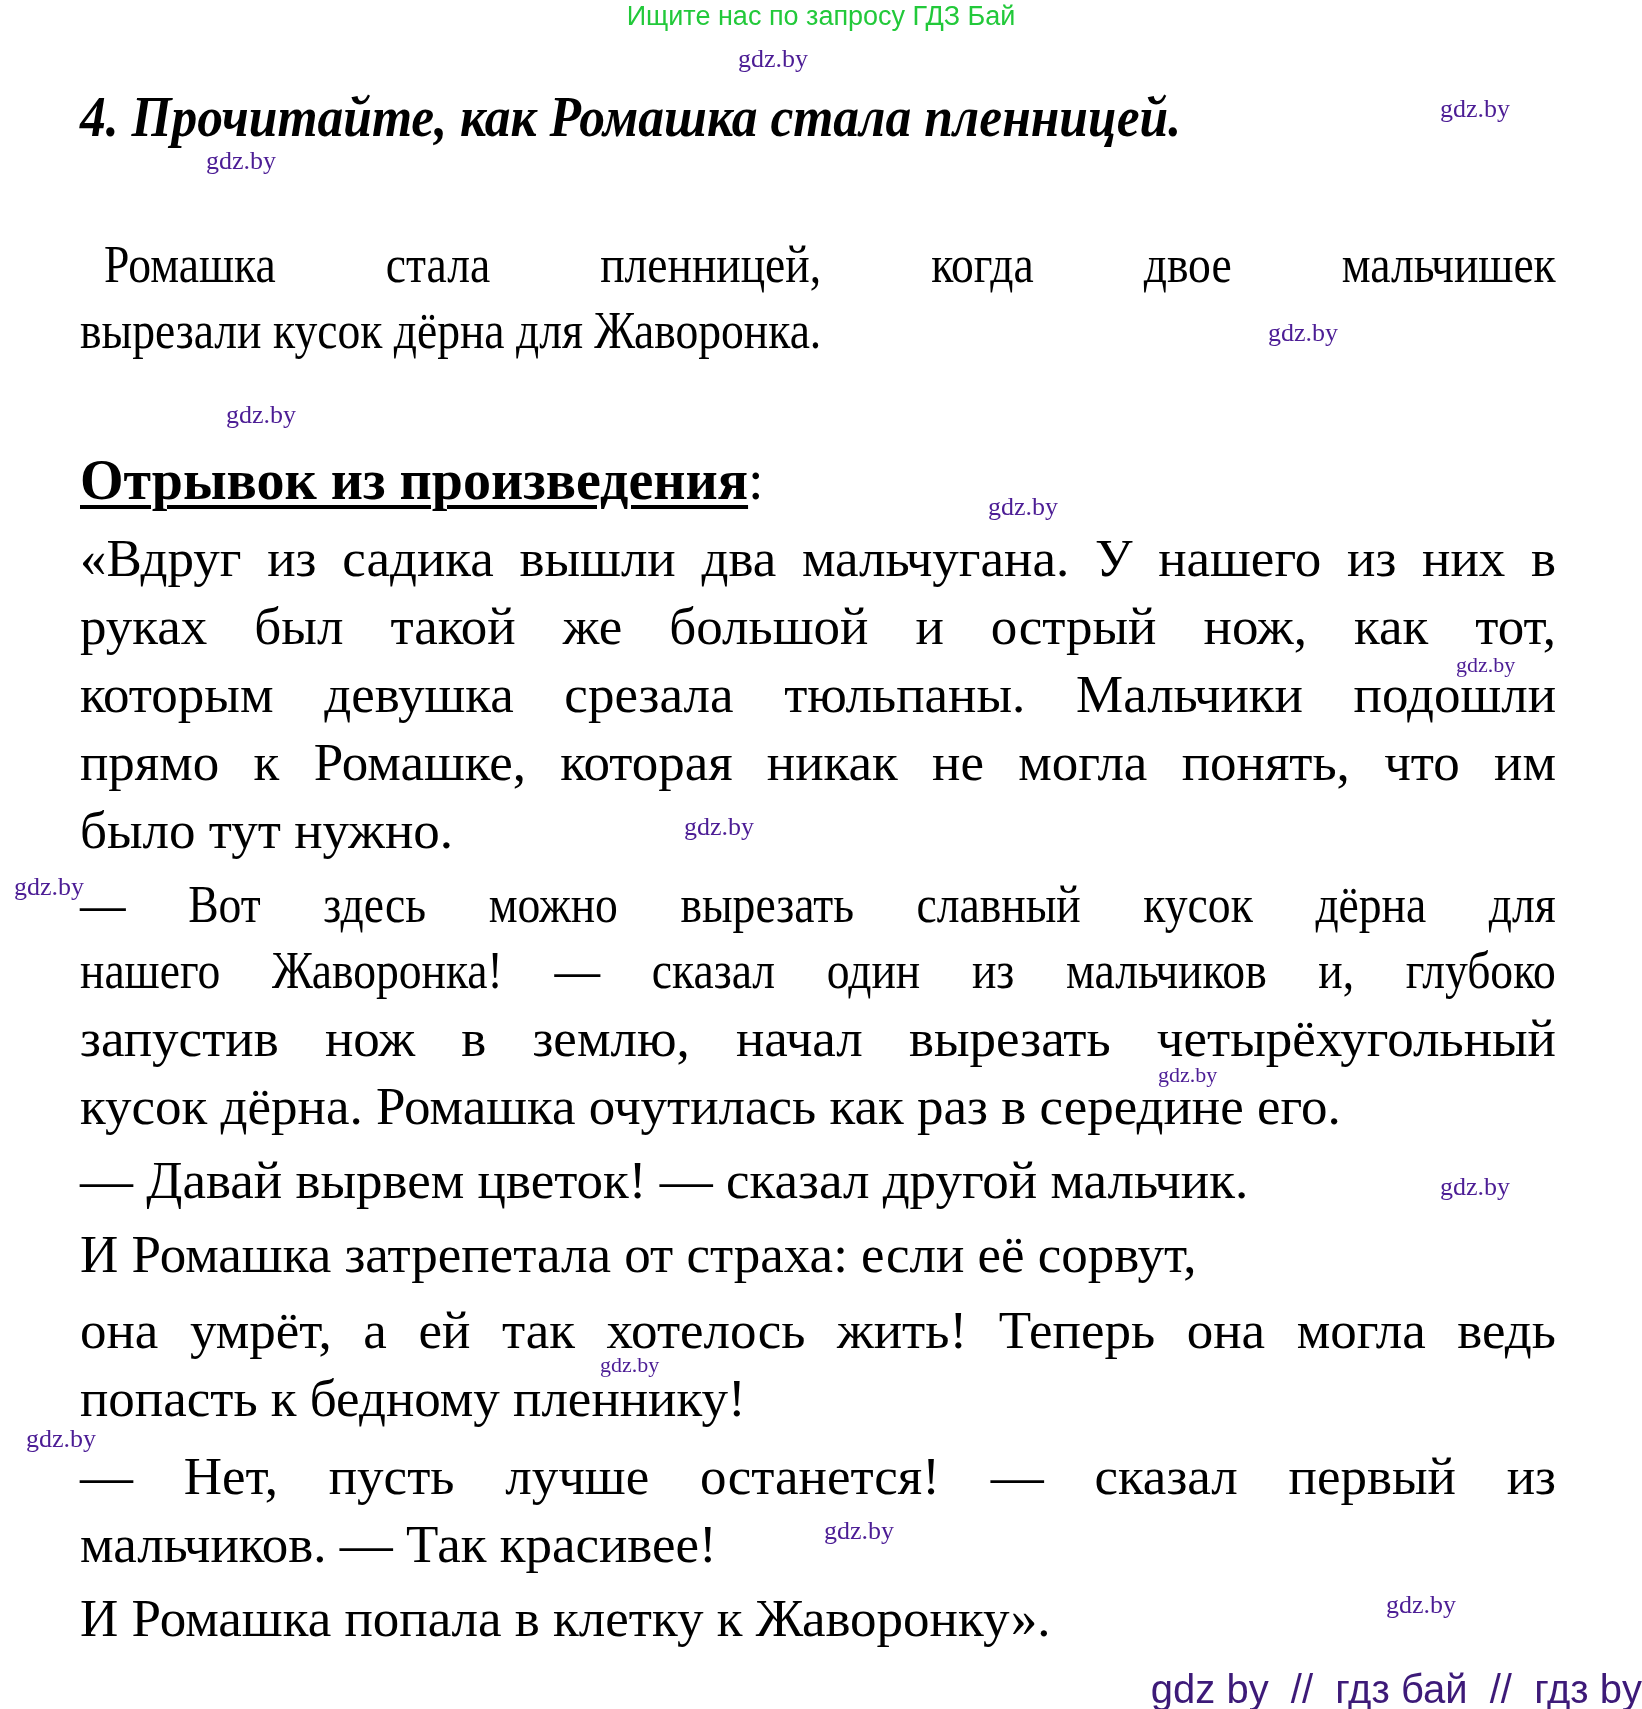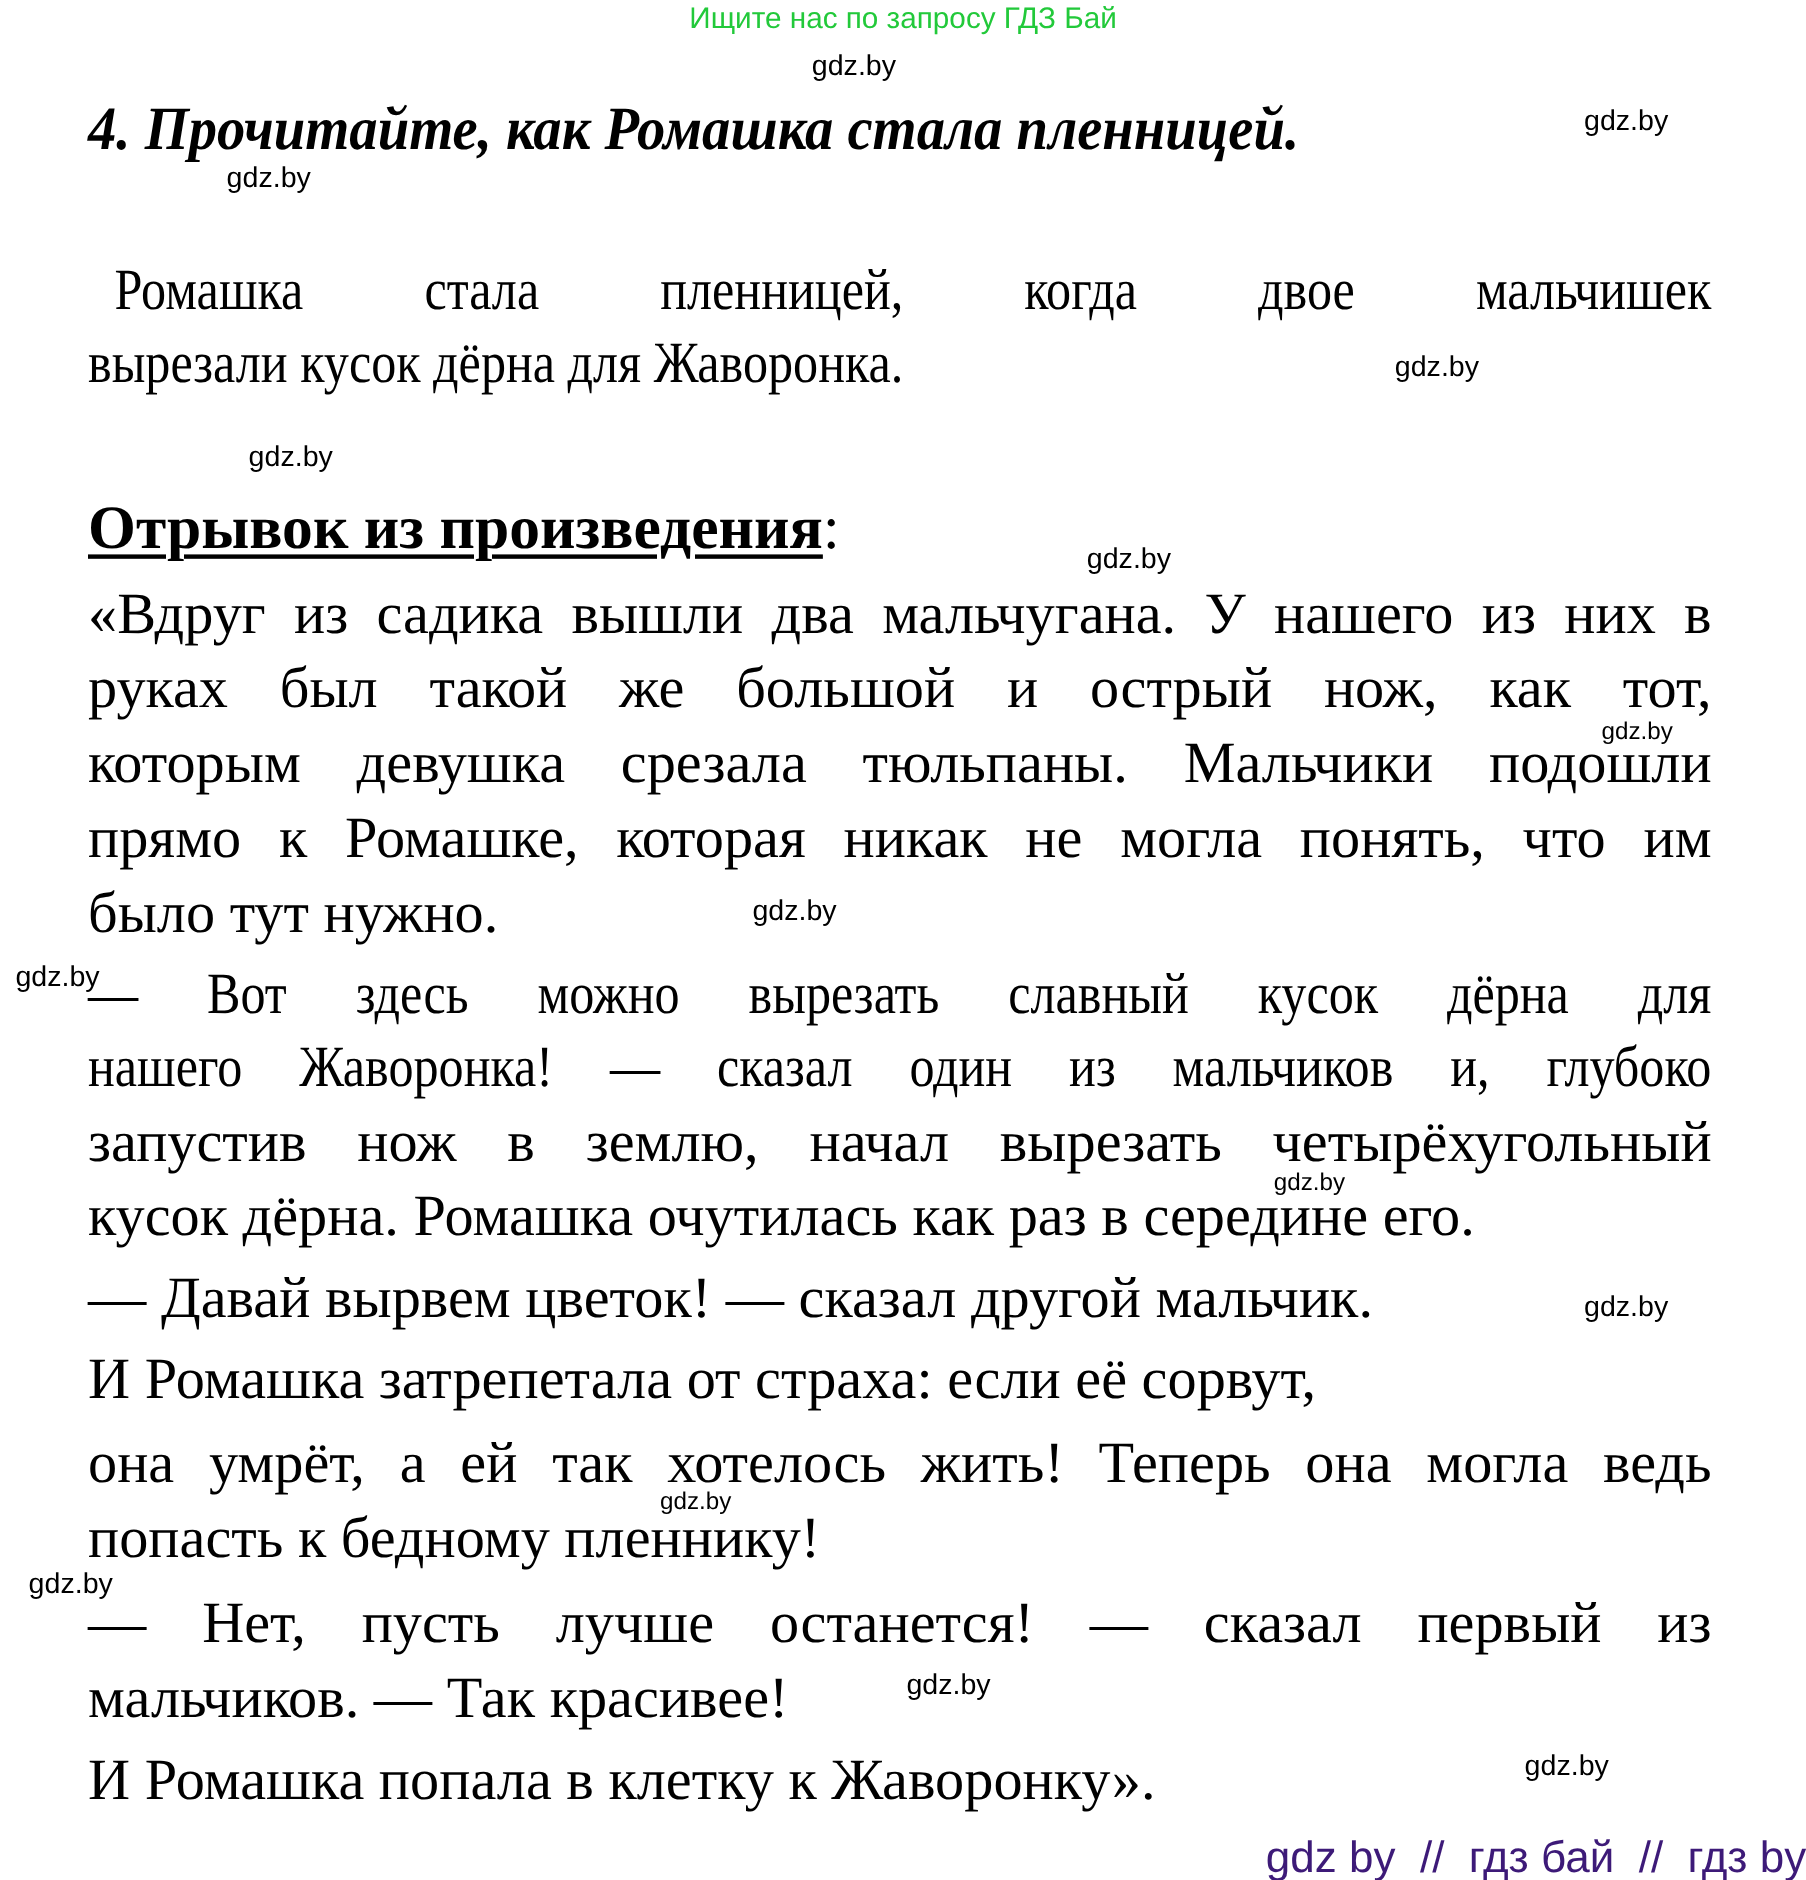--- a/index.html
+++ b/index.html
@@ -3,22 +3,22 @@
 <meta charset="utf-8">
 <style>
   html, body { margin: 0; padding: 0; background: #ffffff; }
   body { width: 1642px; height: 1709px; position: relative; overflow: hidden; }
   .top-banner {
     position: absolute; left: 0; top: 0; width: 1642px; text-align: center;
     font-family: "Liberation Sans", sans-serif; font-size: 27px; color: #22c93a;
     line-height: 32px;
   }
   .wm {
-    position: absolute; font-family: Liberation Sans, sans-serif;
-    font-size: 26px; color: #000000; line-height: 30px; white-space: nowrap;
+    position: absolute; font-family: Liberation Serif, serif;
+    font-size: 26px; color: #4c1d95; line-height: 30px; white-space: nowrap;
   }
   .title {
     position: absolute; left: 80px; top: 82px;
     font-family: "Liberation Serif", serif; font-weight: bold; font-style: italic;
     font-size: 56px; line-height: 70px; color: #000; white-space: nowrap;
     transform: scaleX(0.92); transform-origin: left top;
   }
   .line {
     position: absolute; left: 80px; width: 1476px;
     font-family: "Liberation Serif", serif; font-size: 53px; color: #000;

